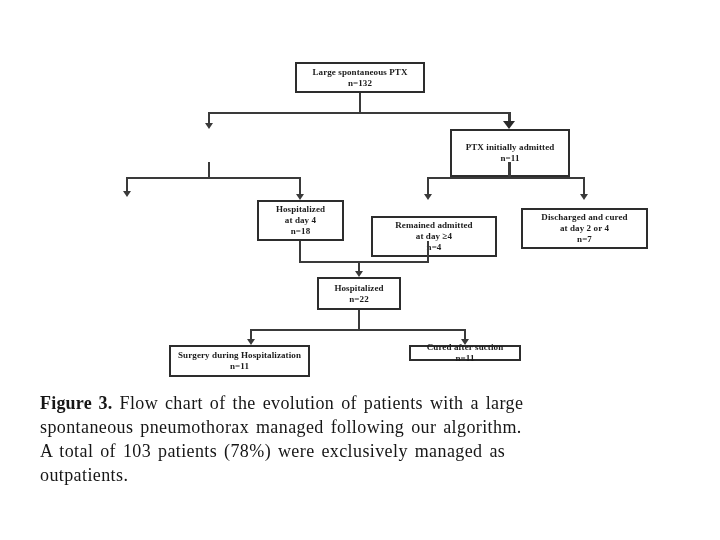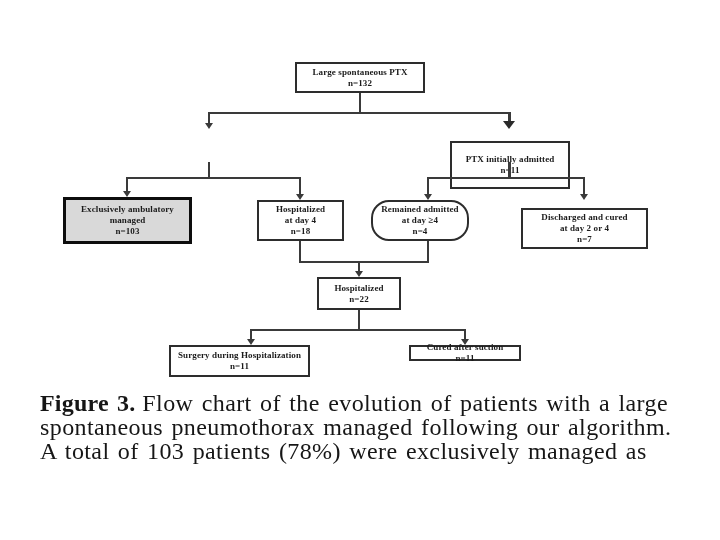--- a/index.html
+++ b/index.html
@@ -12,24 +12,24 @@
     position:absolute;box-sizing:border-box;
     border:2px solid #2d2d2d;background:#ffffff;
     display:flex;flex-direction:column;align-items:center;justify-content:center;
     text-align:center;color:#1b1b1b;
     font-size:9px;font-weight:bold;line-height:11px;letter-spacing:.1px;
   }
   .node .lbl{white-space:pre-line;}
   .node.highlight{border:3px solid #0d0d0d;background:#d9d9d9;}
   #n1 {left:295px;top:62px; width:130px;height:31px;}
   #n2 {left:120px;top:129px;width:178px;height:33px;}
-  #n3 {left:450px;top:141px;width:120px;height:48px;border-width:2px;}
+  #n3 {left:450px;top:129px;width:120px;height:48px;border-width:2px;}
   #n4 {left:63px; top:197px;width:129px;height:47px;}
   #n5 {left:257px;top:200px;width:87px; height:41px;}
-  #n6 {left:371px;top:200px;width:98px;height:41px;border-radius:18px;}
+  #n6 {left:371px;top:216px;width:126px;height:41px;}
   #n7 {left:521px;top:208px;width:127px;height:41px;}
   #n8 {left:317px;top:277px;width:84px; height:33px;}
   #n9 {left:169px;top:345px;width:141px;height:32px;}
   #n10{left:409px;top:345px;width:112px;height:16px;}
   
   .vline,.hline{position:absolute;background:#3a3a3a;}
   .vline{width:2px;}
   .hline{height:2px;}
   .vline.thick{width:3px;}
   .arrow{
@@ -37,43 +37,38 @@
     border-left:4px solid transparent;border-right:4px solid transparent;
     border-top:6px solid #3a3a3a;
   }
   .arrow.big{
     border-left:6px solid transparent;border-right:6px solid transparent;
     border-top:8px solid #2a2a2a;
   }
   
   #caption{
     position:absolute;left:40px;top:391px;width:660px;
-    color:#161616;font-size:24px;line-height:24px;
+    color:#161616;font-size:18px;line-height:24px;
     letter-spacing:.4px;word-spacing:2px;
   }
   #caption .cap-line{white-space:nowrap;}
   #caption .cap-label{font-weight:bold;letter-spacing:.2px;margin-right:7px;}
 </style>
 </head>
 <body>
 
 <div id="canvas">
 
   <div class="node" id="n1">
     <div class="lbl">Large spontaneous PTX</div>
     <div class="lbl">n=132</div>
   </div>
   <div class="node" id="n3">
     <div class="lbl">PTX initially admitted</div>
     <div class="lbl">n=11</div>
-  </div>
-  <div class="node highlight" id="n4">
-    <div class="lbl">Exclusively ambulatory
-managed</div>
-    <div class="lbl">n=103</div>
   </div>
   <div class="node" id="n5">
     <div class="lbl">Hospitalized
 at day 4</div>
     <div class="lbl">n=18</div>
   </div>
   <div class="node" id="n6">
     <div class="lbl">Remained admitted
 at day ≥4</div>
     <div class="lbl">n=4</div>
@@ -129,15 +124,16 @@
   <div class="arrow" style="left:247px;top:339px;"></div>
   <div class="vline" style="left:464px;top:329px;height:10px;"></div>
   <div class="arrow" style="left:461px;top:339px;"></div>
 
   <div id="caption">
     <div class="cap-line">
       <span class="cap-label">Figure 3.</span><span>Flow chart of the evolution of patients with a large</span>
     </div>
     <div class="cap-line">spontaneous pneumothorax managed following our algorithm.</div>
     <div class="cap-line">A total of 103 patients (78%) were exclusively managed as</div>
+    <div class="cap-line">outpatients.</div>
   </div>
 
 </div>
 
 </body></html>

